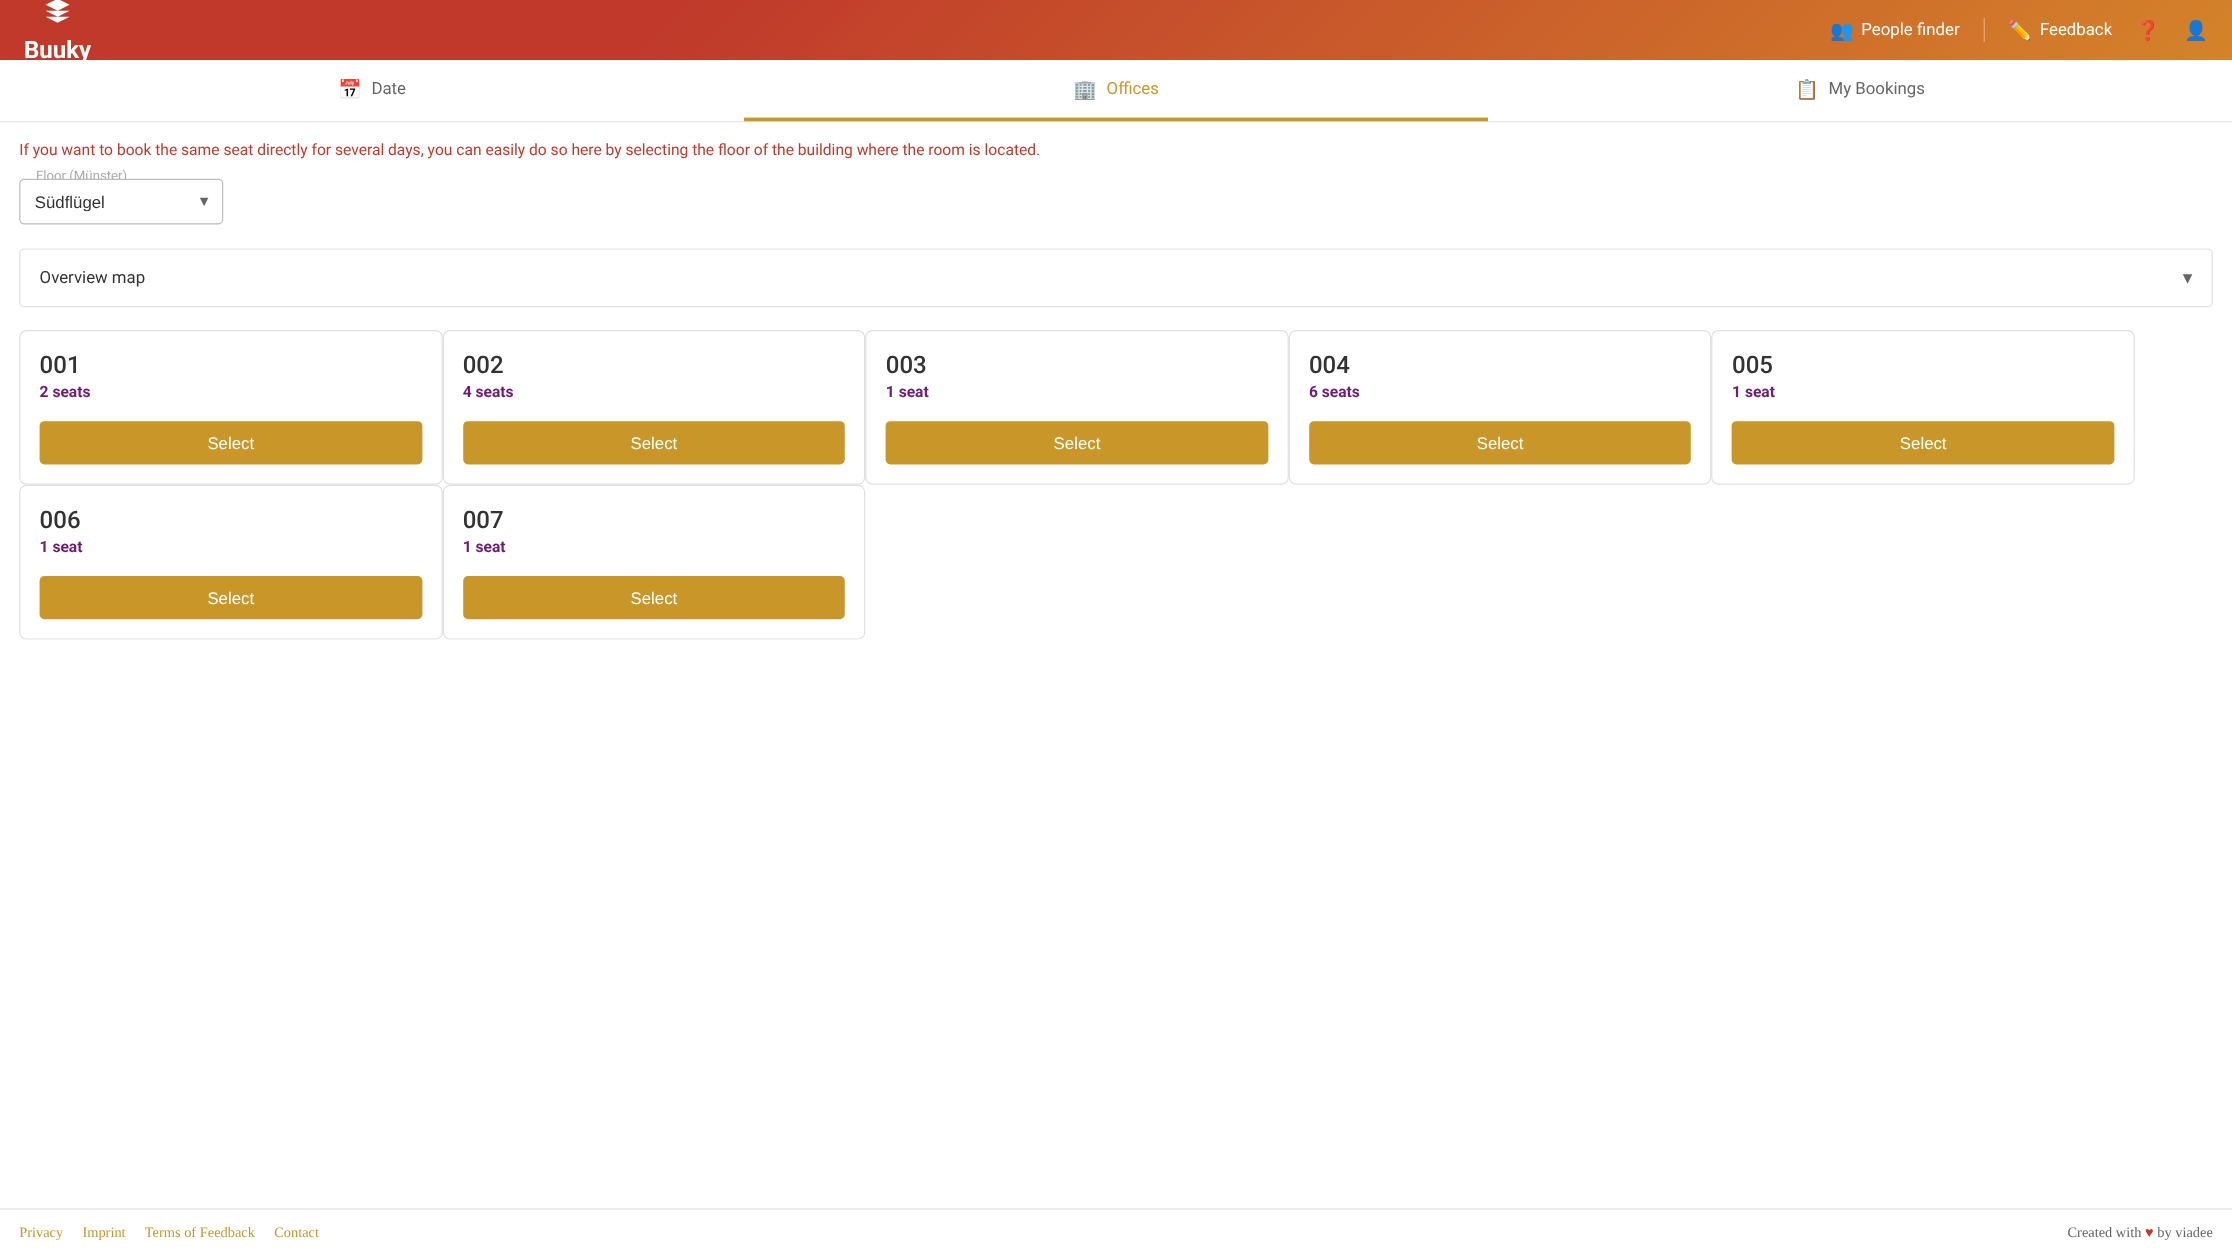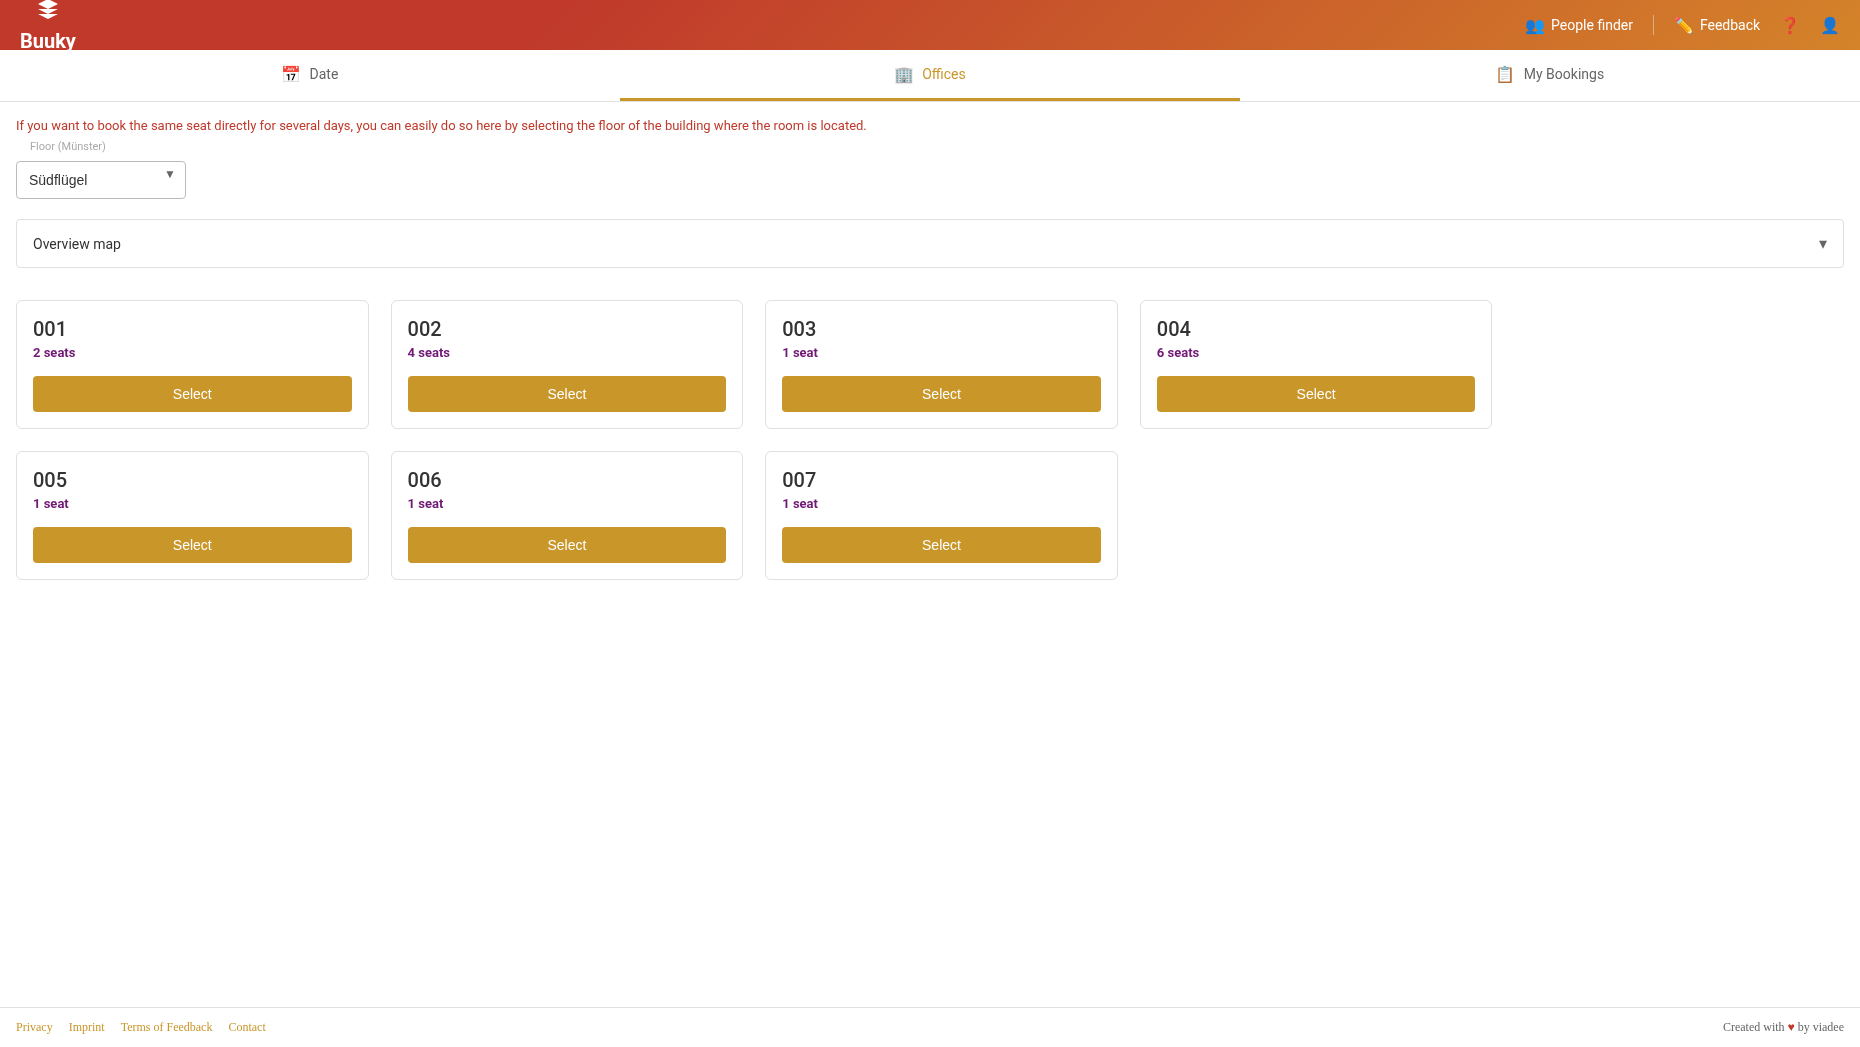--- a/index.html
+++ b/index.html
@@ -121,21 +121,20 @@
       border-radius: 4px;
       padding: 10px 36px 10px 12px;
       font-size: 14px;
       color: #333;
       background: white;
       min-width: 170px;
       cursor: pointer;
       appearance: none;
       -webkit-appearance: none;
       outline: none;
-      margin-top: 12px;
     }
     .floor-select-arrow {
       position: absolute;
       right: 10px;
       top: 50%;
       transform: translateY(-50%);
       pointer-events: none;
       color: #666;
       font-size: 12px;
     }
@@ -143,34 +142,34 @@
     
     .overview-map {
       border: 1px solid #e0e0e0;
       border-radius: 4px;
       padding: 14px 16px;
       display: flex;
       align-items: center;
       justify-content: space-between;
       cursor: pointer;
       background: white;
-      margin-bottom: 32px;
+      margin-bottom: 19px;
       font-size: 14px;
       color: #333;
     }
     .overview-map-chevron {
       font-size: 16px;
       color: #666;
     }
 
     
     .room-grid {
       display: flex;
       flex-wrap: wrap;
-      gap: 22px;
+      gap: 0;
     }
     .room-card {
       background: white;
       border: 1px solid #e0e0e0;
       border-radius: 6px;
       padding: 16px;
       width: calc(20% - 13px);
       min-width: 240px;
       flex-shrink: 0;
     }

